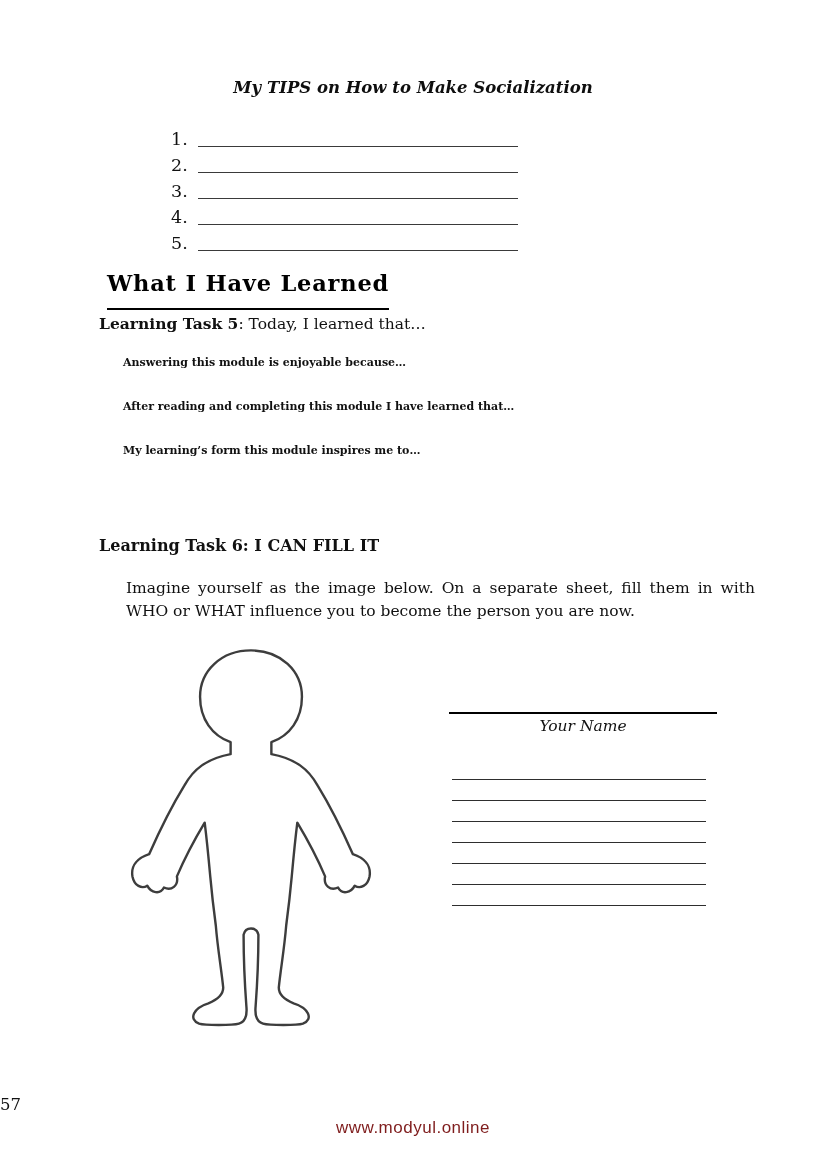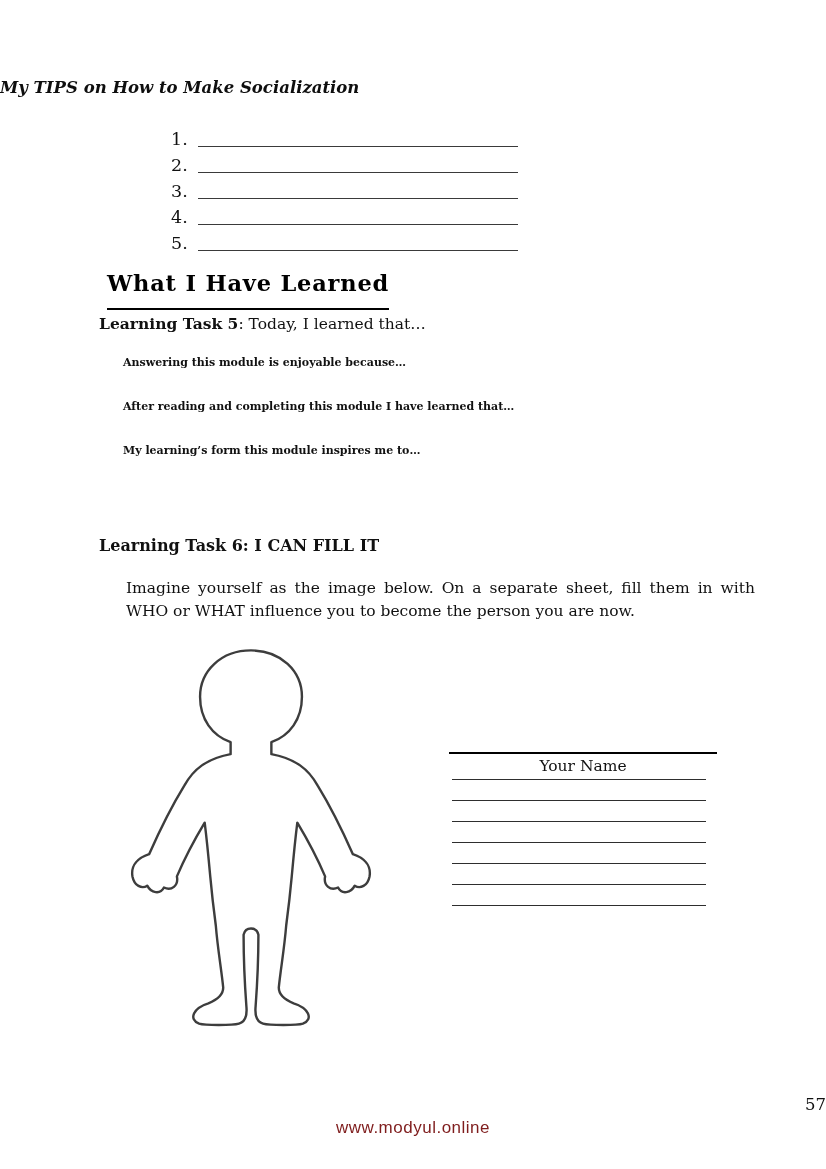--- a/index.html
+++ b/index.html
@@ -8,21 +8,21 @@
     width: 826px; height: 1169px;
     position: relative;
     font-family: "DejaVu Serif", serif;
     color: #111;
   }
   .page { position: relative; width: 826px; height: 1169px; background: #fff; overflow: hidden; }
 
   
   .tips-title {
     position: absolute; top: 77px; left: 0; width: 826px;
-    font-weight: bold; font-style: italic;
+    text-align: center; font-weight: bold; font-style: italic;
     font-size: 16.5px; line-height: 22.5px; color: #0e0e0e;
   }
   .tips-list { position: absolute; top: 123px; left: 171px; }
   .tips-item { display: flex; align-items: flex-end; height: 26px; font-size: 17.5px; }
   .tips-item .num { width: 25px; }
   .tips-item .blank {
     flex: 0 0 320px; height: 0;
     border-bottom: 1.6px solid #3a3a3a;
     margin-bottom: 2px; margin-left: 2px;
   }
@@ -47,30 +47,30 @@
   .instructions {
     position: absolute; top: 577px; left: 99px; width: 629px;
     font-size: 15.5px; line-height: 22.5px; text-align: justify; margin-left: 27px;
   }
 
   
   .figure { position: absolute; top: 643px; left: 112px; width: 278px; height: 389px; }
   .figure svg { width: 100%; height: 100%; display: block; }
 
   
-  .name-block { position: absolute; top: 752px; left: 449px; width: 268px; }
+  .name-block { position: absolute; top: 712px; left: 449px; width: 268px; font-style: italic; }
   .name-rule { width: 268px; height: 0; border-top: 2.2px solid #000; }
   .name-label { text-align: center; font-size: 15.5px; margin-top: 3px; }
   .writing-lines { position: absolute; top: 759px; left: 452px; width: 254px; }
   .writing-line { height: 21px; border-bottom: 1.6px solid #2e2e2e; }
 
   
   .page-number {
     position: absolute; top: 1095px; left: 0; width: 826px;
-    text-align: right; font-size: 16.5px; color: #111;
+    text-align: left; font-size: 16.5px; color: #111;
   }
   .watermark {
     position: absolute; top: 1118px; left: 0; width: 826px;
     text-align: center; font-size: 17px; color: #7f1d1d;
     font-family: "Liberation Sans", sans-serif; letter-spacing: 0.5px;
   }
 </style>
 </head>
 <body>
 

